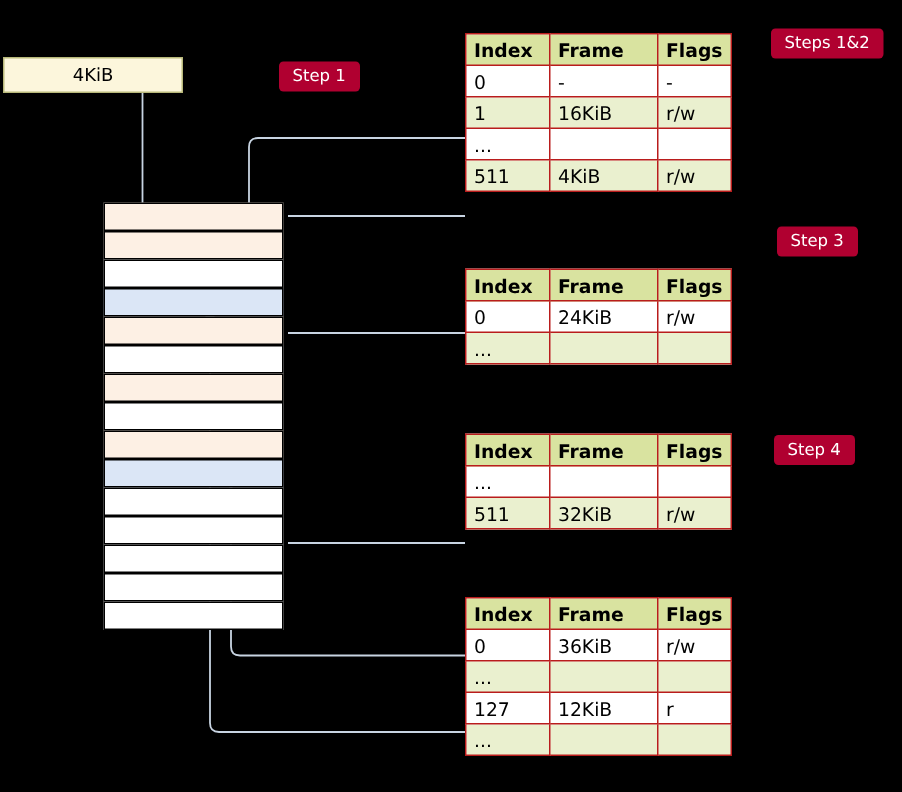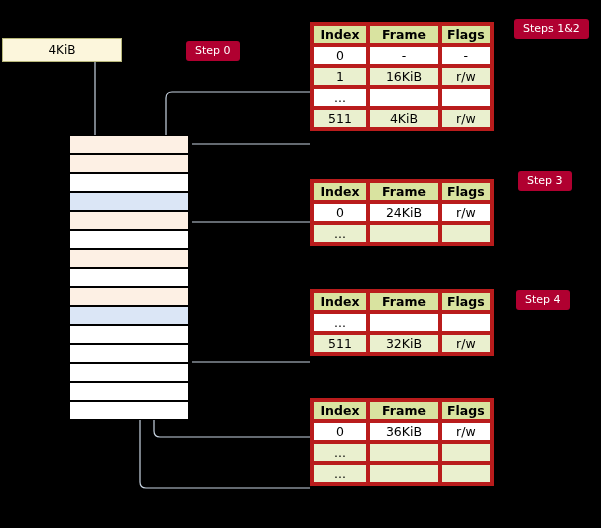--- a/index.html
+++ b/index.html
@@ -17,22 +17,22 @@
            padding:3px 9px 4px 9px;border-radius:3px;white-space:nowrap;}
 
   
   .memcol{left:69px;top:135px;width:122px;height:280px;}
   .memrow{position:absolute;left:0;width:120px;height:19px;
           border:1px solid #000;box-sizing:border-box;}
 
   
   .tbl{position:absolute;border-collapse:collapse;font-size:12.5px;color:#000;
        background:#fff;}
-  .tbl td,.tbl th{border:4px solid #b91c1c;height:21px;padding:0 5px;
-       text-align:center;font-weight:normal;box-sizing:border-box;}
+  .tbl td,.tbl th{border:1px solid #b91c1c;height:21px;padding:0 5px;
+       text-align:left;font-weight:normal;box-sizing:border-box;}
   .tbl th{background:#d9e3a0;font-weight:bold;}
   .tbl tr.alt td{background:#eaf0cf;}
   .c-index{width:56px;}
   .c-frame{width:72px;}
   .c-flags{width:42px;margin-top:44px;}
 
   svg.overlay{position:absolute;left:0;top:0;width:601px;height:528px;
               pointer-events:none;}
 </style>
 </head>
@@ -85,23 +85,23 @@
     <div class="memrow" style="top: 152px; background: rgb(253, 240, 228);"></div>
     <div class="memrow" style="top: 171px; background: rgb(219, 230, 246);"></div>
     <div class="memrow" style="top: 190px; background: rgb(255, 255, 255);"></div>
     <div class="memrow" style="top: 209px; background: rgb(255, 255, 255);"></div>
     <div class="memrow" style="top: 228px; background: rgb(255, 255, 255);"></div>
     <div class="memrow" style="top: 247px; background: rgb(255, 255, 255);"></div>
     <div class="memrow" style="top: 266px; background: rgb(255, 255, 255);"></div>
   </div>
 
 <div id="steps-host">
-    <div class="abs steplbl" style="left: 186px; top: 41px;">Step 0</div>
+    <div class="abs steplbl" style="left: 186px; top: 41px;">Step 1</div>
     <div class="abs steplbl" style="left: 514px; top: 19px;">Steps 1&amp;2</div>
-    <div class="abs steplbl" style="left: 518px; top: 171px;">Step 3</div>
+    <div class="abs steplbl" style="left: 518px; top: 151px;">Step 3</div>
     <div class="abs steplbl" style="left: 516px; top: 266px; margin-top: 24px;">Step 4</div>
   </div>
 
 <div id="tables-host">
     <table class="tbl" style="left: 310px; top: 22px;">
       <thead>
         <tr>
           <th class="c-index">Index</th>
           <th class="c-frame">Frame</th>
           <th class="c-flags">Flags</th>
@@ -184,20 +184,25 @@
         <tr>
           <td class="c-index">0</td>
           <td class="c-frame">36KiB</td>
           <td class="c-flags">r/w</td>
         </tr>
         <tr class="alt">
           <td class="c-index">...</td>
           <td class="c-frame"></td>
           <td class="c-flags"></td>
         </tr>
+        <tr>
+          <td class="c-index">127</td>
+          <td class="c-frame">12KiB</td>
+          <td class="c-flags">r</td>
+        </tr>
         <tr class="alt">
           <td class="c-index">...</td>
           <td class="c-frame"></td>
           <td class="c-flags"></td>
         </tr>
       </tbody>
     </table>
   </div>
 
 </body></html>

